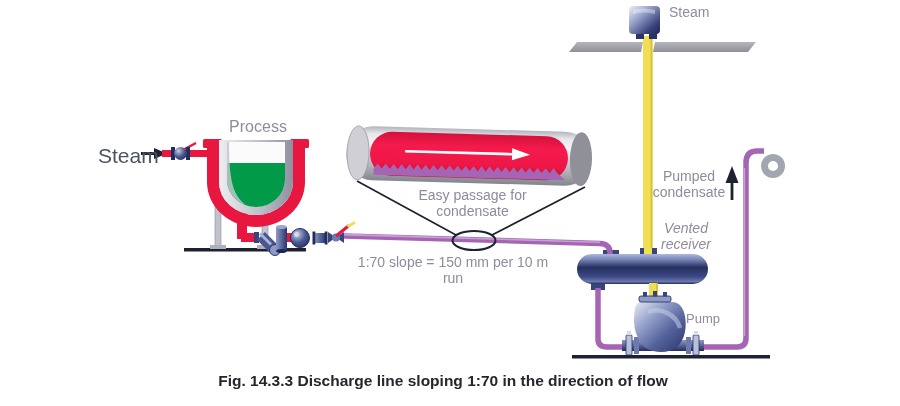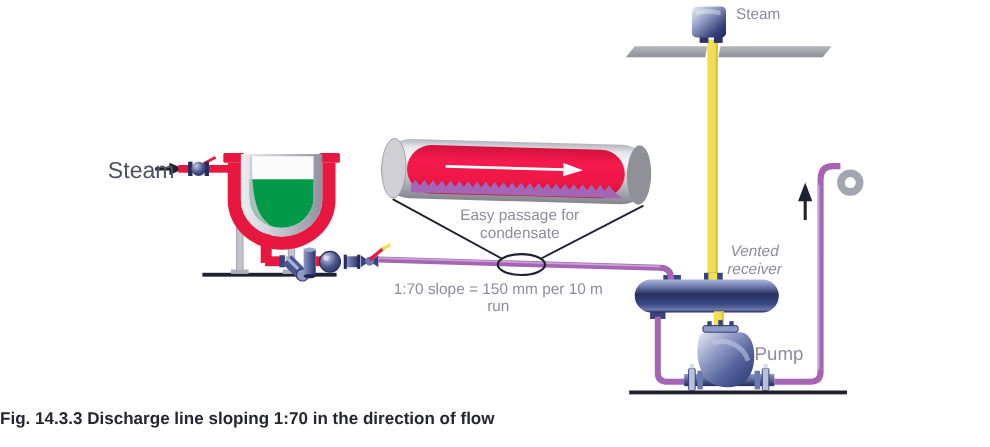--- a/index.html
+++ b/index.html
@@ -11,23 +11,23 @@
   .lbl{position:absolute;color:var(--label-muted);font-size:14px;line-height:1.14;}
   .lbl.center{text-align:center;}
   .lbl-steam{left:98px;top:144px;width:46px;color:var(--label-dark);font-size:21px;}
   .lbl-process{left:214px;top:118px;width:88px;font-size:16px;}
   .lbl-flash{left:378px;top:106px;width:186px;}
   .lbl-cond{left:410px;top:188px;width:125px;}
   .lbl-slope{left:350px;top:255px;width:206px;}
   .lbl-vent{left:669px;top:5px;width:44px;}
   .lbl-pumpedcond{left:648px;top:169px;width:82px;}
   .lbl-ventedrecv{left:646px;top:221px;width:80px;font-style:italic;}
-  .lbl-pump{left:686px;top:312px;width:52px;font-size:17px;}
+  .lbl-pump{left:686px;top:312px;width:52px;font-size:13px;}
   .caption{
-    position:absolute;left:0;top:372px;width:886px;
+    position:absolute;left:0;top:372px;width:886px;text-align:center;
     color:var(--caption-dark);font-size:15.5px;font-weight:bold;
   }
 </style>
 </head>
 <body>
 
 <div class="canvas">
   <svg width="900" height="406" viewBox="0 0 900 406">
     <defs>
       <linearGradient id="gTube" x1="0" y1="0" x2="0" y2="1">
@@ -228,19 +228,21 @@
       <circle cx="773" cy="166" r="5" fill="#ffffff"></circle>
     </g>
 
     <g>
       <line x1="732" y1="200" x2="732" y2="181" stroke="var(--ground-dark)" stroke-width="2.8"></line>
       <polygon points="725.5,183 732,166 738.5,183" fill="var(--ground-dark)"></polygon>
     </g>
   </svg>
 
   <div class="lbl lbl-steam">Steam</div>
+  <div class="lbl lbl-process center">Process</div>
   <div class="lbl lbl-cond center">Easy passage for condensate</div>
   <div class="lbl lbl-slope center">1:70 slope = 150 mm per 10 m run</div>
   <div class="lbl lbl-vent">Steam</div>
+  <div class="lbl lbl-pumpedcond center">Pumped condensate</div>
   <div class="lbl lbl-ventedrecv center">Vented receiver</div>
   <div class="lbl lbl-pump">Pump</div>
   <div class="caption">Fig. 14.3.3 Discharge line sloping 1:70 in the direction of flow</div>
 </div>
 
 </body></html>

